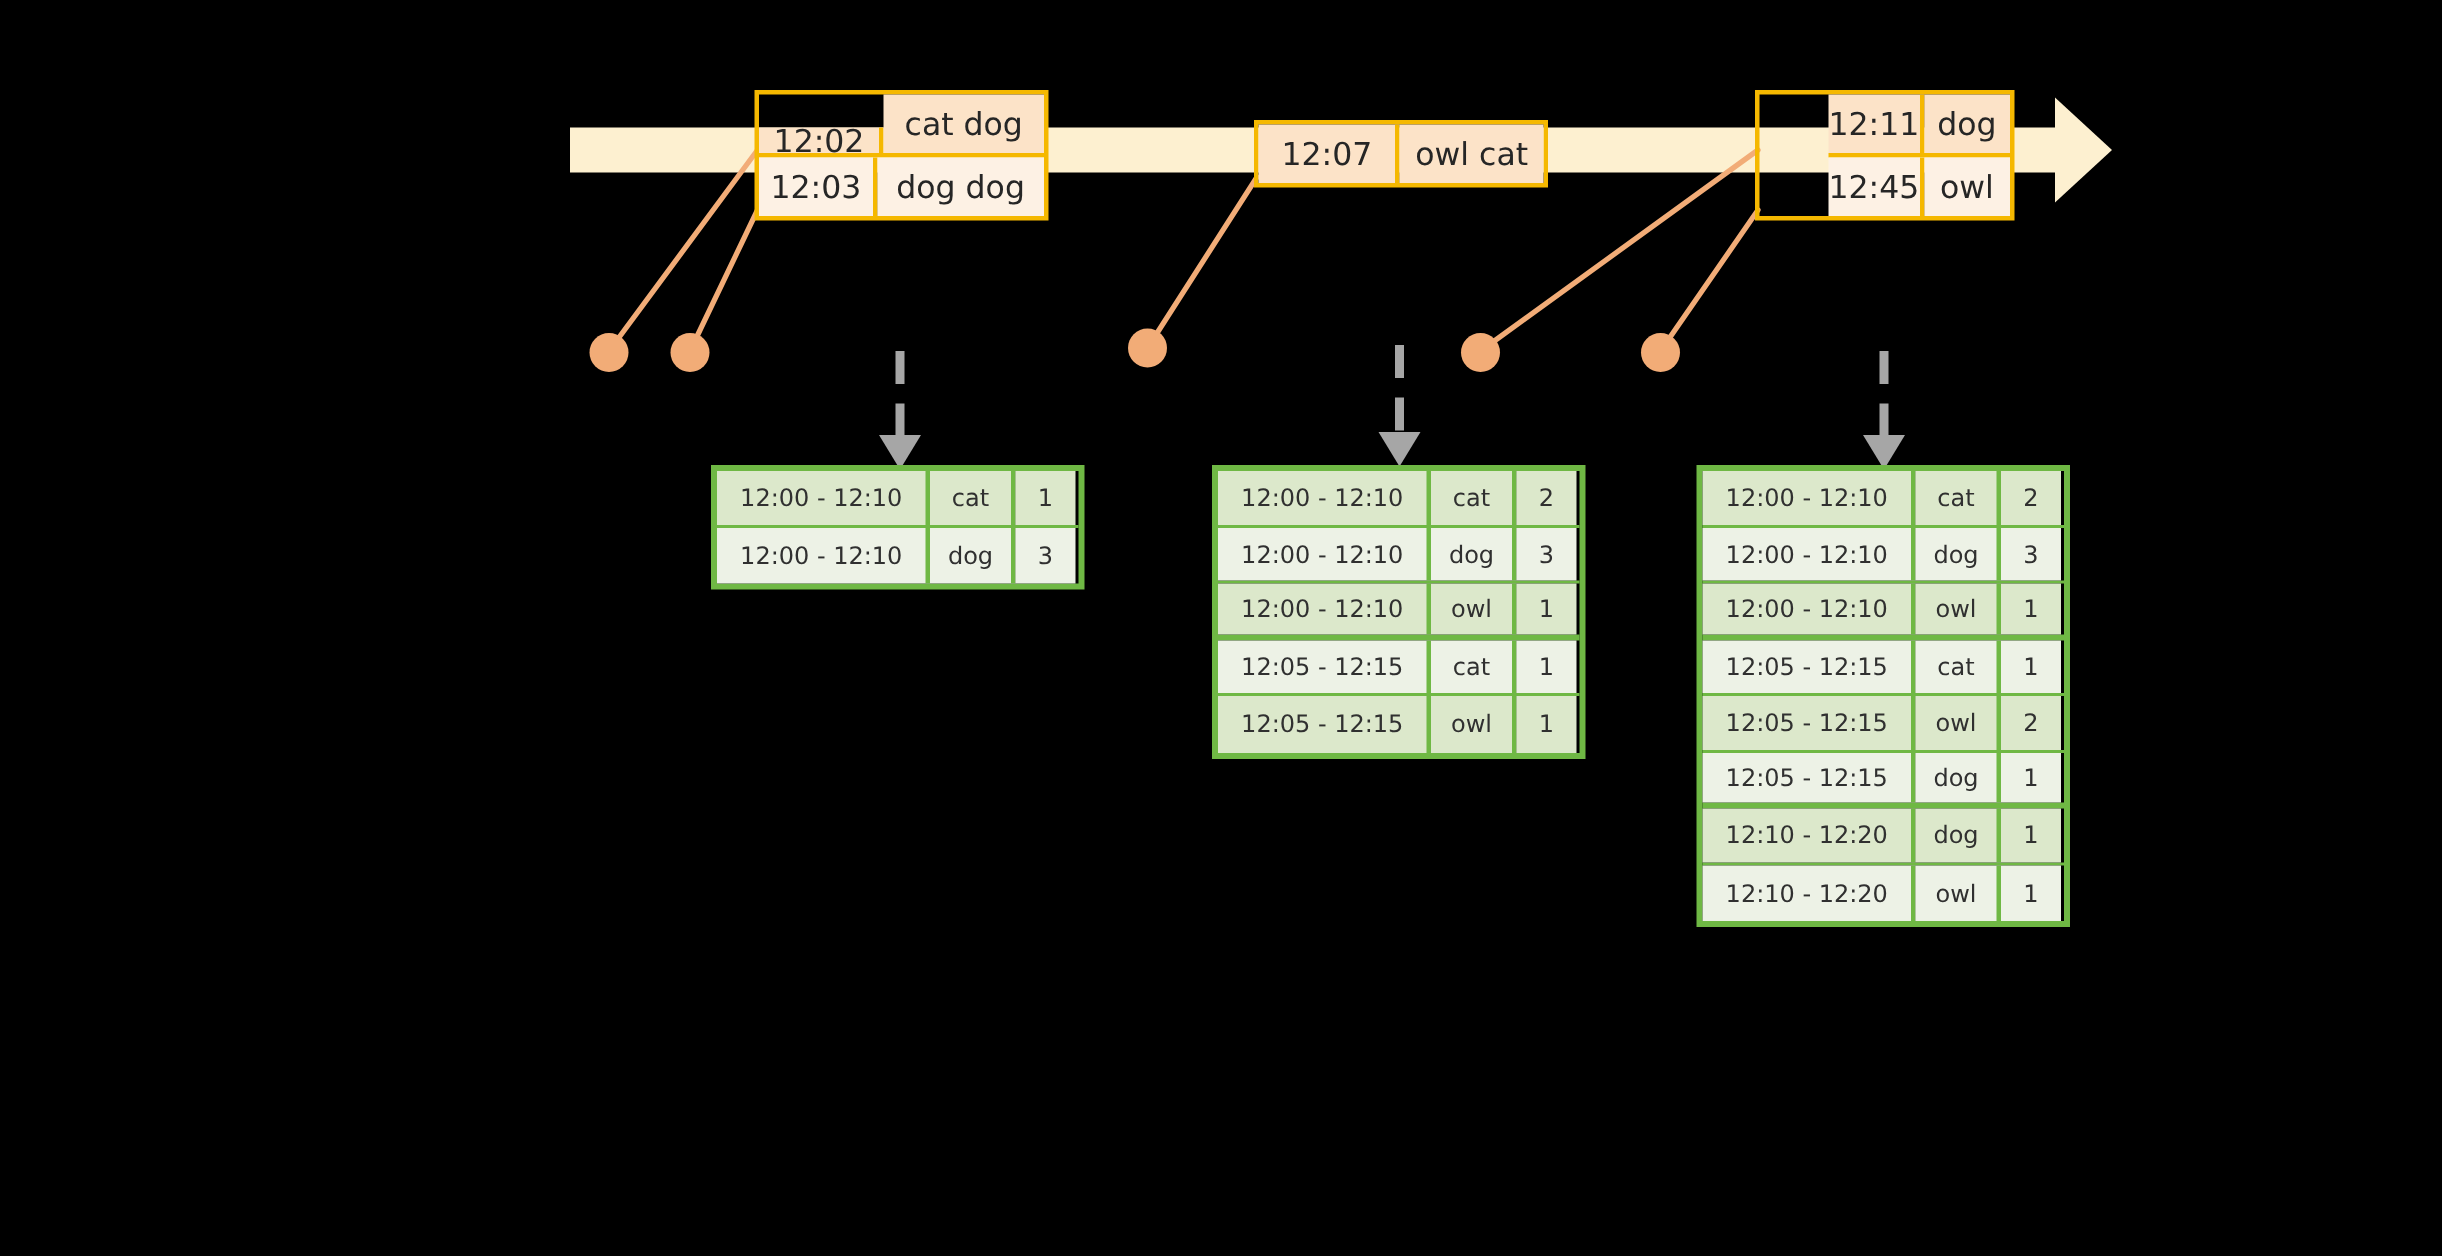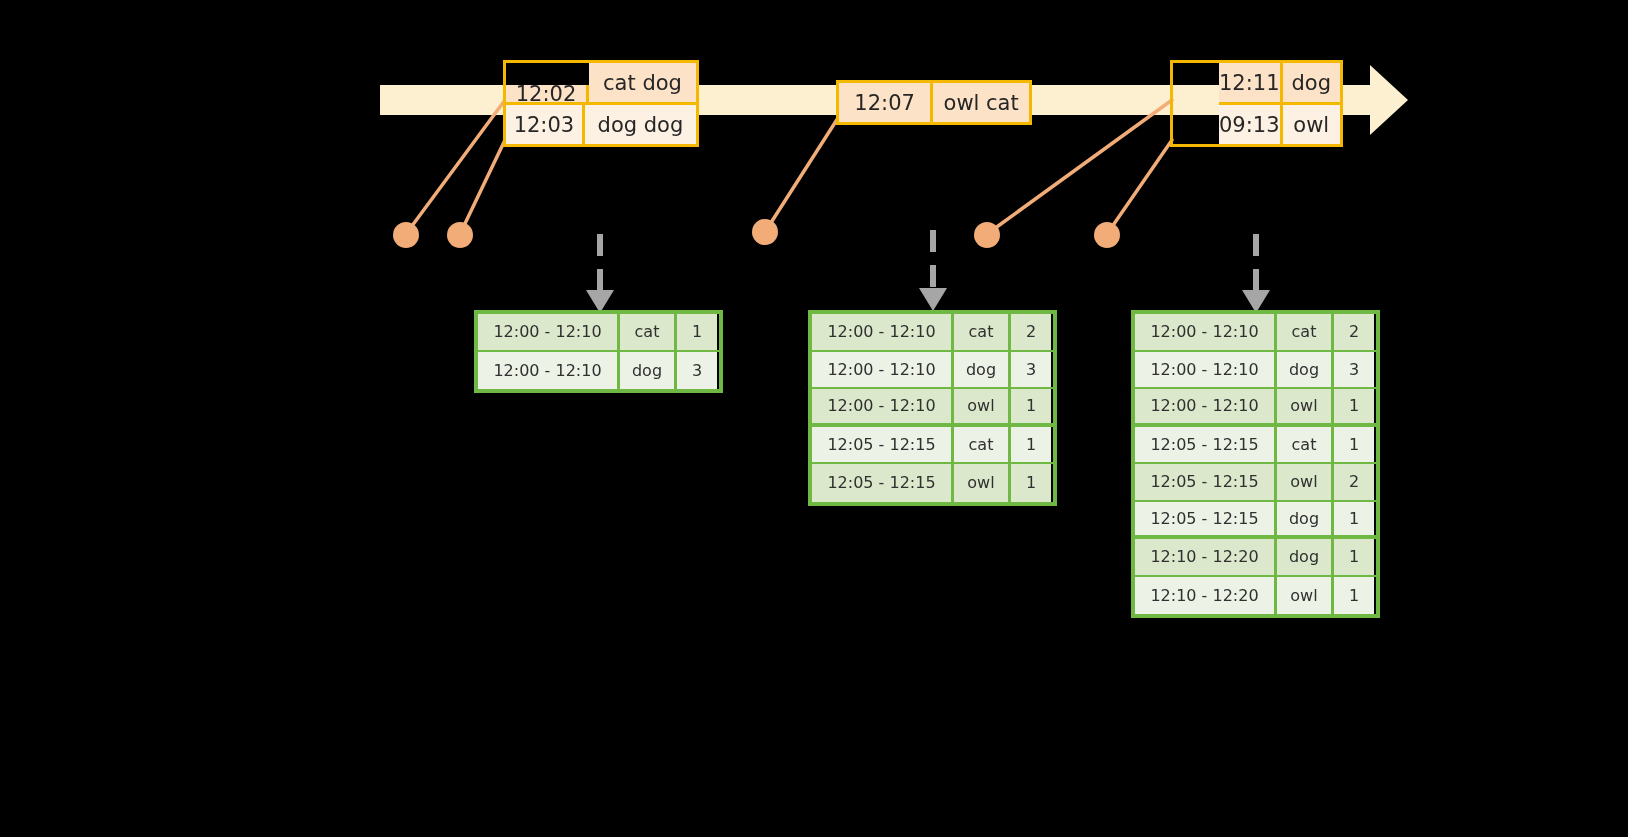--- a/index.html
+++ b/index.html
@@ -140,21 +140,21 @@
       <div class="ev-val" style="width:107px;">owl cat</div>
     </div>
   </div>
 
   <div class="event-box" style="left:1170px; top:60px; width:173px;padding-left:46px;">
     <div class="event-row shade-a">
       <div class="ev-time" style="width:72px;">12:11</div>
       <div class="ev-val" style="width:95px;">dog</div>
     </div>
     <div class="event-row shade-b">
-      <div class="ev-time" style="width:72px;">09:13</div>
+      <div class="ev-time" style="width:72px;">12:45</div>
       <div class="ev-val" style="width:95px;">owl</div>
     </div>
   </div>
 
   <div class="result-table" style="left:474px; top:310px; width:249px;">
     <div class="res-row tone-a grp-mid">
       <div class="res-cell res-win" style="width:142px;">12:00 - 12:10</div>
       <div class="res-cell res-key" style="width:57px;">cat</div>
       <div class="res-cell" style="width:40px;">1</div>
     </div>

